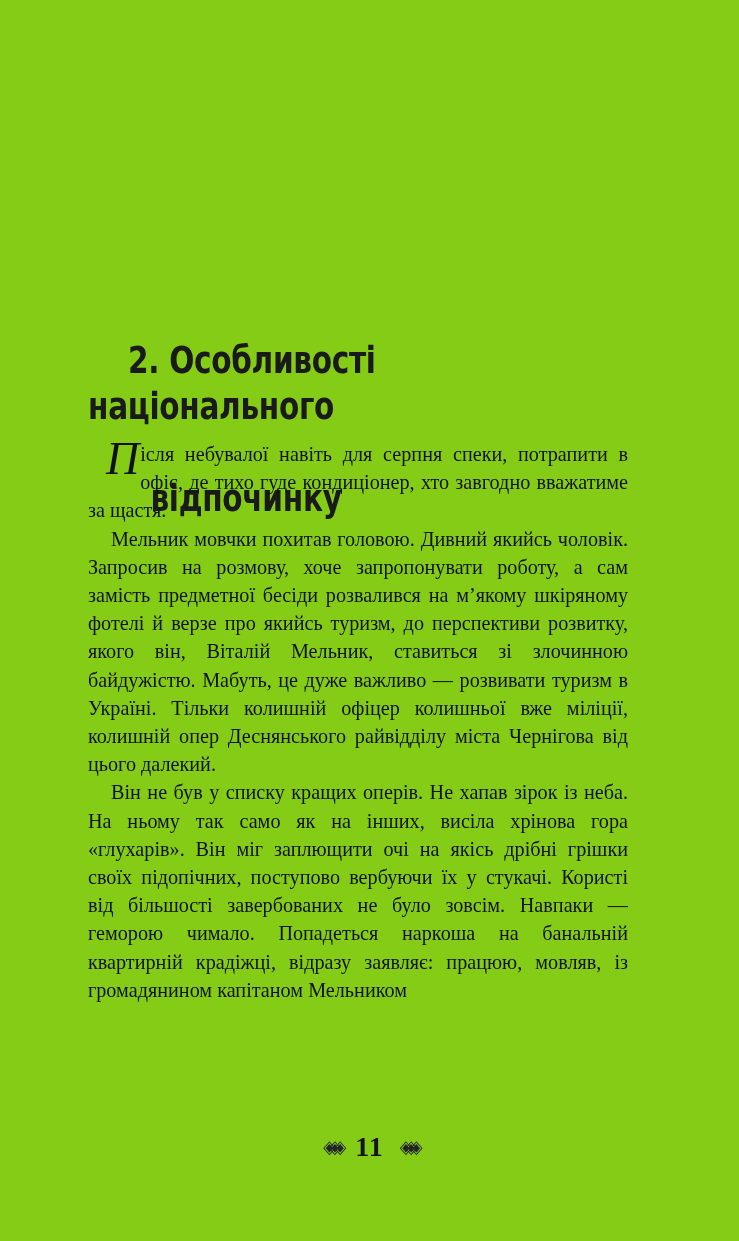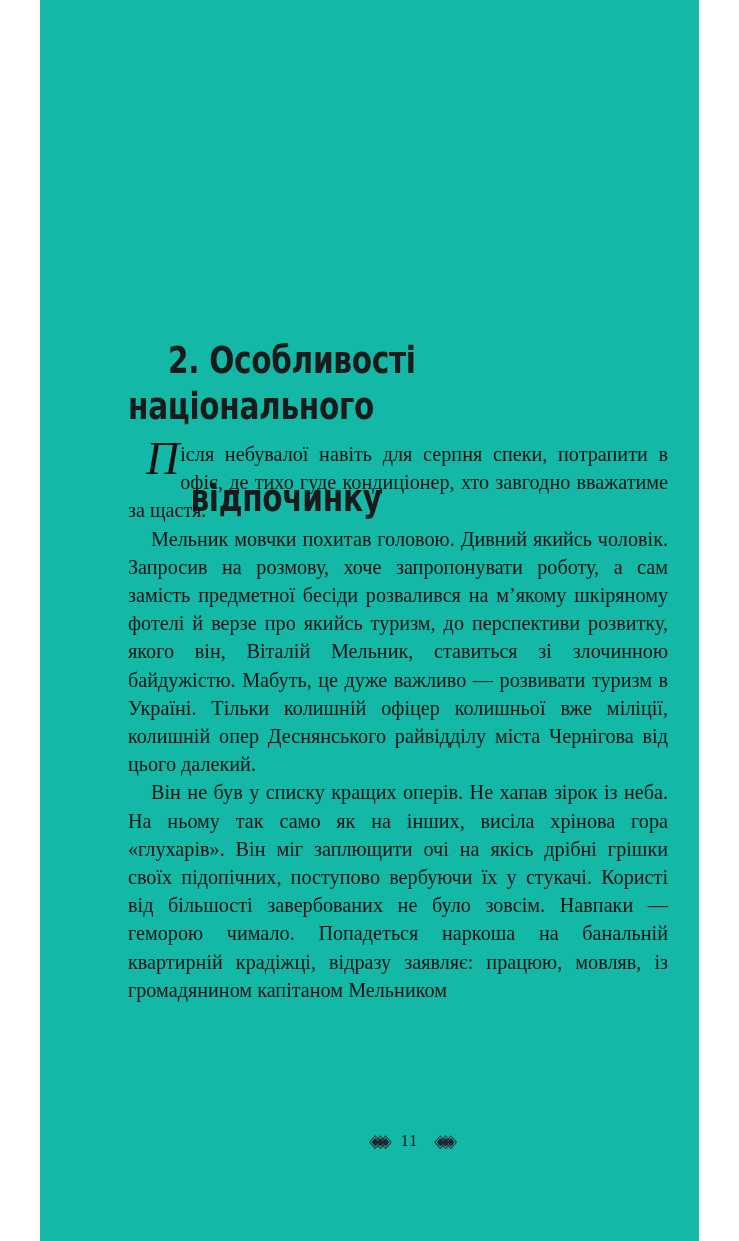--- a/index.html
+++ b/index.html
@@ -4,24 +4,24 @@
 <title>Book Page</title>
 <style>
   html, body {
     margin: 0;
     padding: 0;
     background: #ffffff;
   }
 
   .page {
     position: relative;
-    width: 659px;
+    width: 739px;
     height: 1241px;
     margin: 0 auto;
-    background: #14b8a6;
+    background: #84cc16;
     overflow: hidden;
     box-sizing: border-box;
   }
 
   
   .chapter-heading {
     position: absolute;
     left: 88px;
     top: 292px;
     width: 548px;
@@ -95,24 +95,25 @@
 
   .footer-ornament {
     font-size: 16px;
     line-height: 1;
     color: #23232e;
     letter-spacing: -7px;
     transform: scaleY(1.15);
   }
 
   .page-number {
-    font-size: 16px;
+    font-size: 28px;
     line-height: 1;
     letter-spacing: 1px;
     color: #14141c;
+    font-weight: bold;
   }
 </style>
 </head>
 <body>
 
 <div class="page">
 
   <h1 class="chapter-heading">
     <span class="heading-line-1">2. Особливості національного</span>
     <span class="heading-line-2">відпочинку</span>

